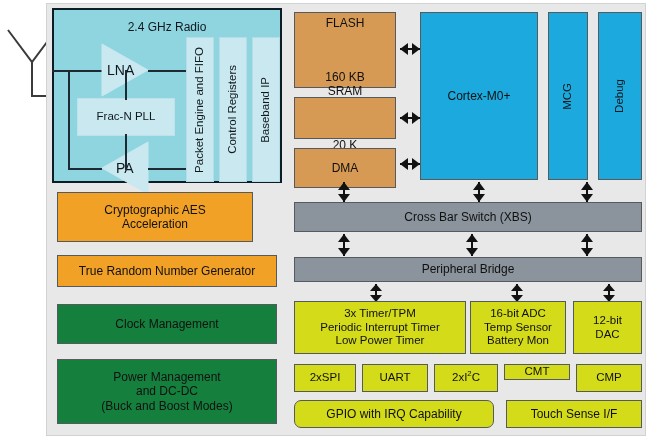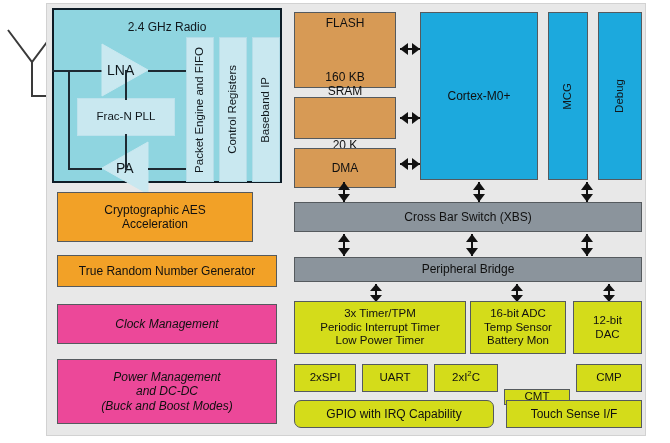--- a/index.html
+++ b/index.html
@@ -59,21 +59,21 @@
     background:#c9e8f0;border:1px solid #bde2ec;
     display:flex;align-items:center;justify-content:center;
     font-size:11.5px;color:#10181d;box-sizing:border-box;
   }
   .amp-label{
     position:absolute;font-size:14px;color:#10181d;
   }
   .wire{position:absolute;background:#1d2a33;}
   
   .orange{background:#f2a127;}
-  .purple{background:#ec4899;font-style:italic;}
+  .purple{background:#15803d;}
   .brown{background:#d79a55;gap:40px;}
   .cyan{background:#1ca9dd;}
   .gray{background:#8b949c;}
   .green{background:#d4dc1a;}
   
   .t12{font-size:12px;}
   .t115{font-size:11.5px;}
   
   .arrow-v,.arrow-h{position:absolute;}
   .arrow-v svg,.arrow-h svg{display:block;}
@@ -290,21 +290,21 @@
 
   <div class="blk green t115" style="left:294px;top:364px;width:62px;height:28px;">
     <span>2xSPI</span>
   </div>
   <div class="blk green t115" style="left:362px;top:364px;width:66px;height:28px;">
     <span>UART</span>
   </div>
   <div class="blk green t115" style="left:434px;top:364px;width:64px;height:28px;">
     <span><span>2xI</span><sup>2</sup><span>C</span></span>
   </div>
-  <div class="blk green t115" style="left:504px;top:364px;width:66px;height:16px;margin-top:25px;">
+  <div class="blk green t115" style="left:504px;top:364px;width:66px;height:16px;">
     <span>CMT</span>
   </div>
   <div class="blk green t115" style="left:576px;top:364px;width:66px;height:28px;">
     <span>CMP</span>
   </div>
 
   <div class="blk green t12" style="left:294px;top:400px;width:200px;height:28px;border-radius:7px;">
     <span>GPIO with IRQ Capability</span>
   </div>
   <div class="blk green t12" style="left:506px;top:400px;width:136px;height:28px;">

